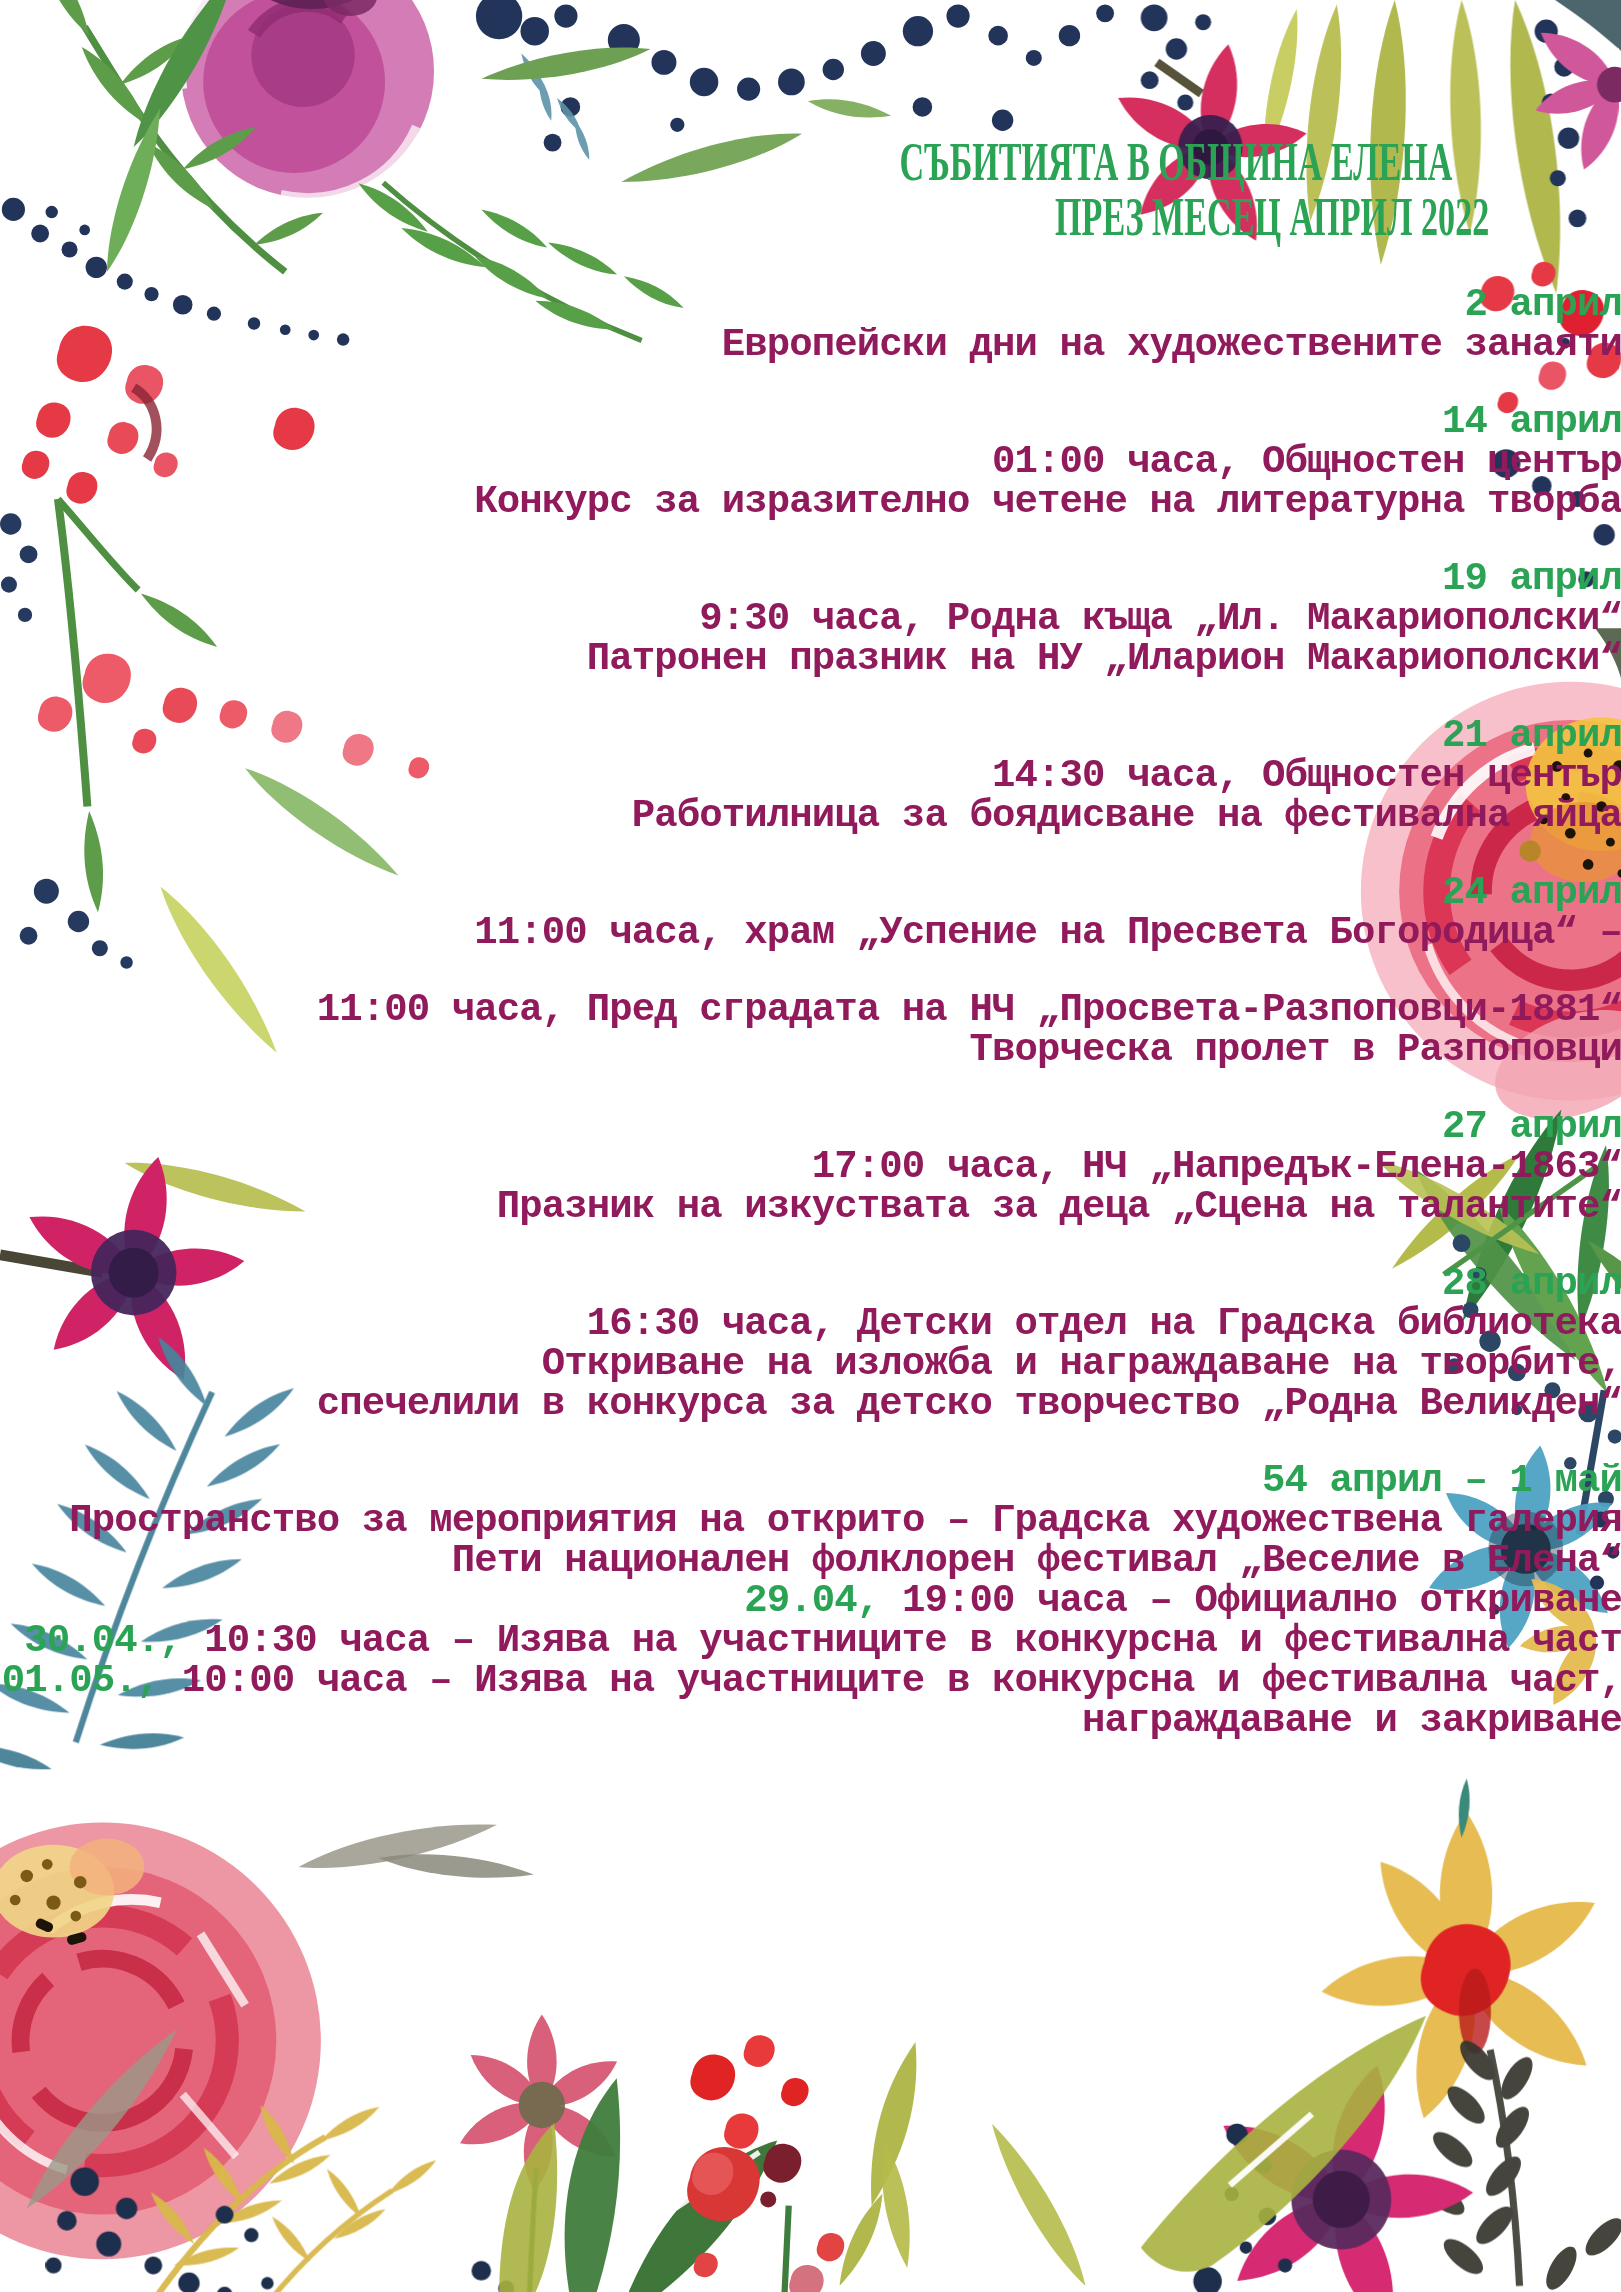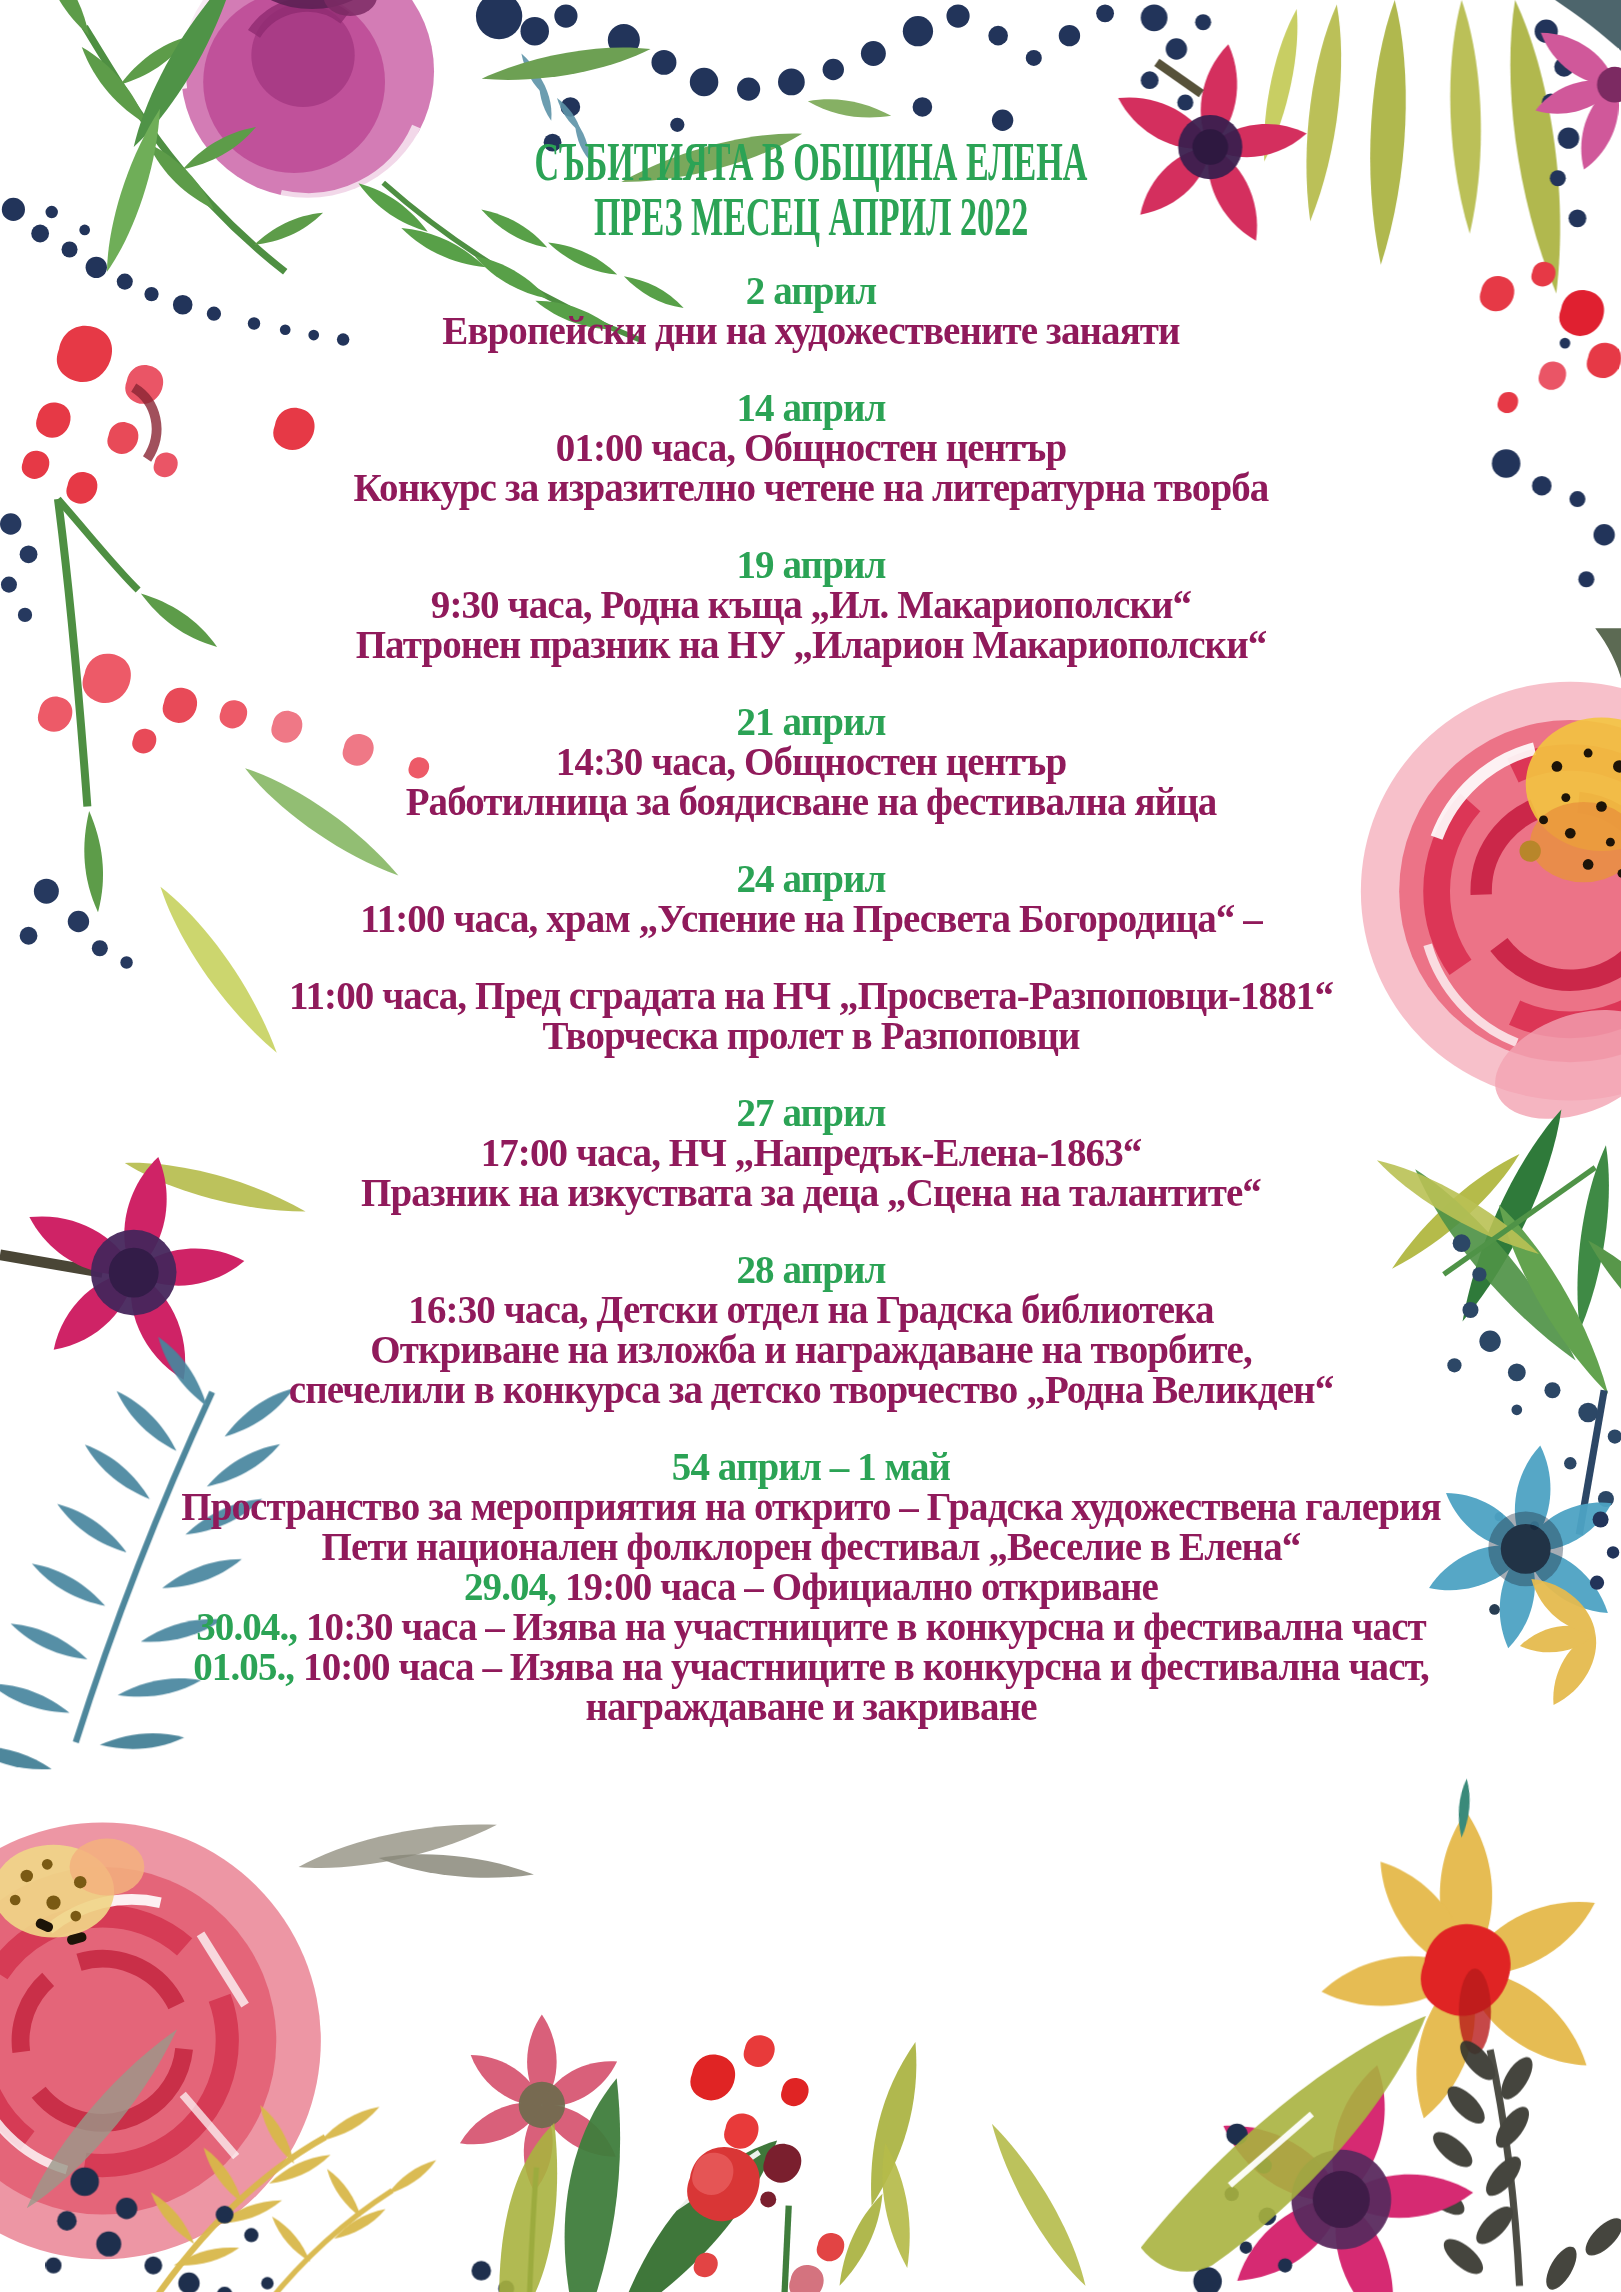--- a/index.html
+++ b/index.html
@@ -3,28 +3,28 @@
 <meta charset="utf-8">
 <style>
   html,body{margin:0;padding:0;}
   body{
     width:1622px;height:2293px;position:relative;overflow:hidden;
     background:#ffffff;
     font-family:"Liberation Serif", serif;
   }
   #florals{position:absolute;inset:0;width:1622px;height:2293px;z-index:0;}
   #content{
-    position:absolute;inset:0;z-index:1;text-align:center;font-weight:bold;
+    position:absolute;inset:0;z-index:1;text-align:right;font-weight:bold;
   }
   .title{
     margin-top:134px;color:var(--green,#2ba355);
     font-size:55px;line-height:55px;letter-spacing:0;
   }
   .title-line{display:inline-block;transform:scaleX(0.62);transform-origin:50% 50%;white-space:nowrap;}
-  .events{margin-top:27px;}
+  .events{margin-top:41px;font-family:Liberation Mono, monospace;}
   .event{margin-top:0;}
   .event + .event{margin-top:37px;}
   .event-date{color:var(--green,#2ba355);font-size:39px;line-height:40px;letter-spacing:-0.9px;}
   .event-line{color:var(--magenta,#901a5b);font-size:39px;line-height:40px;letter-spacing:-0.9px;white-space:nowrap;}
   .event-line .green{color:var(--green,#2ba355);}
 </style>
 </head>
 <body>
 
 <svg id="florals" viewBox="0 0 1820 2573" xmlns="http://www.w3.org/2000/svg">

